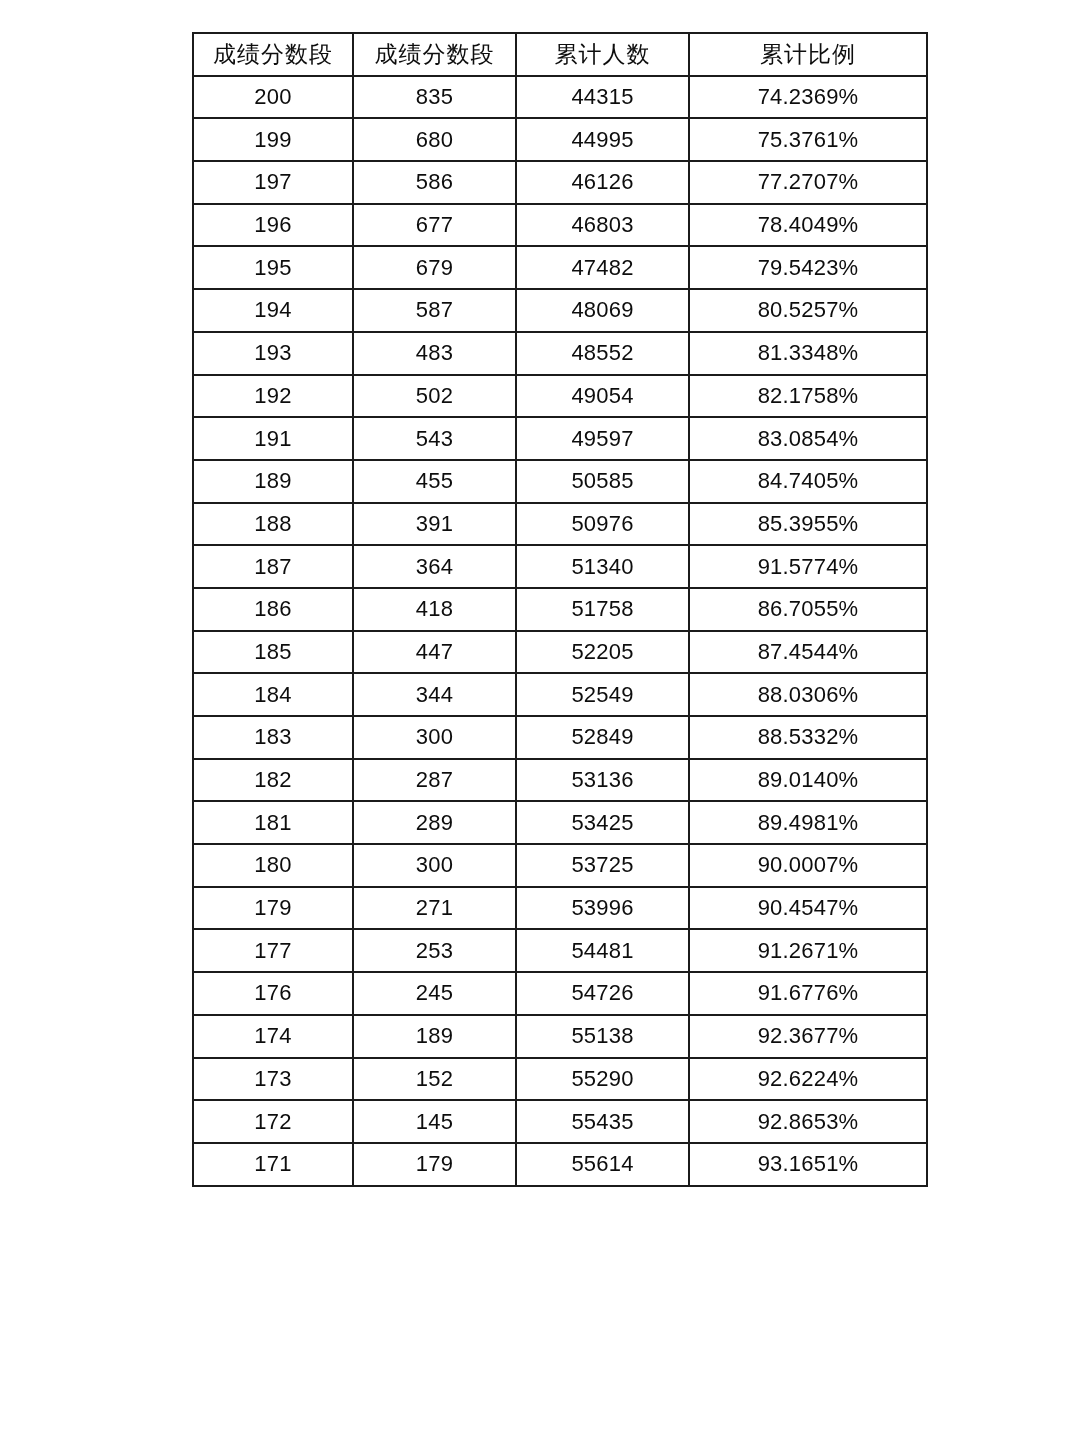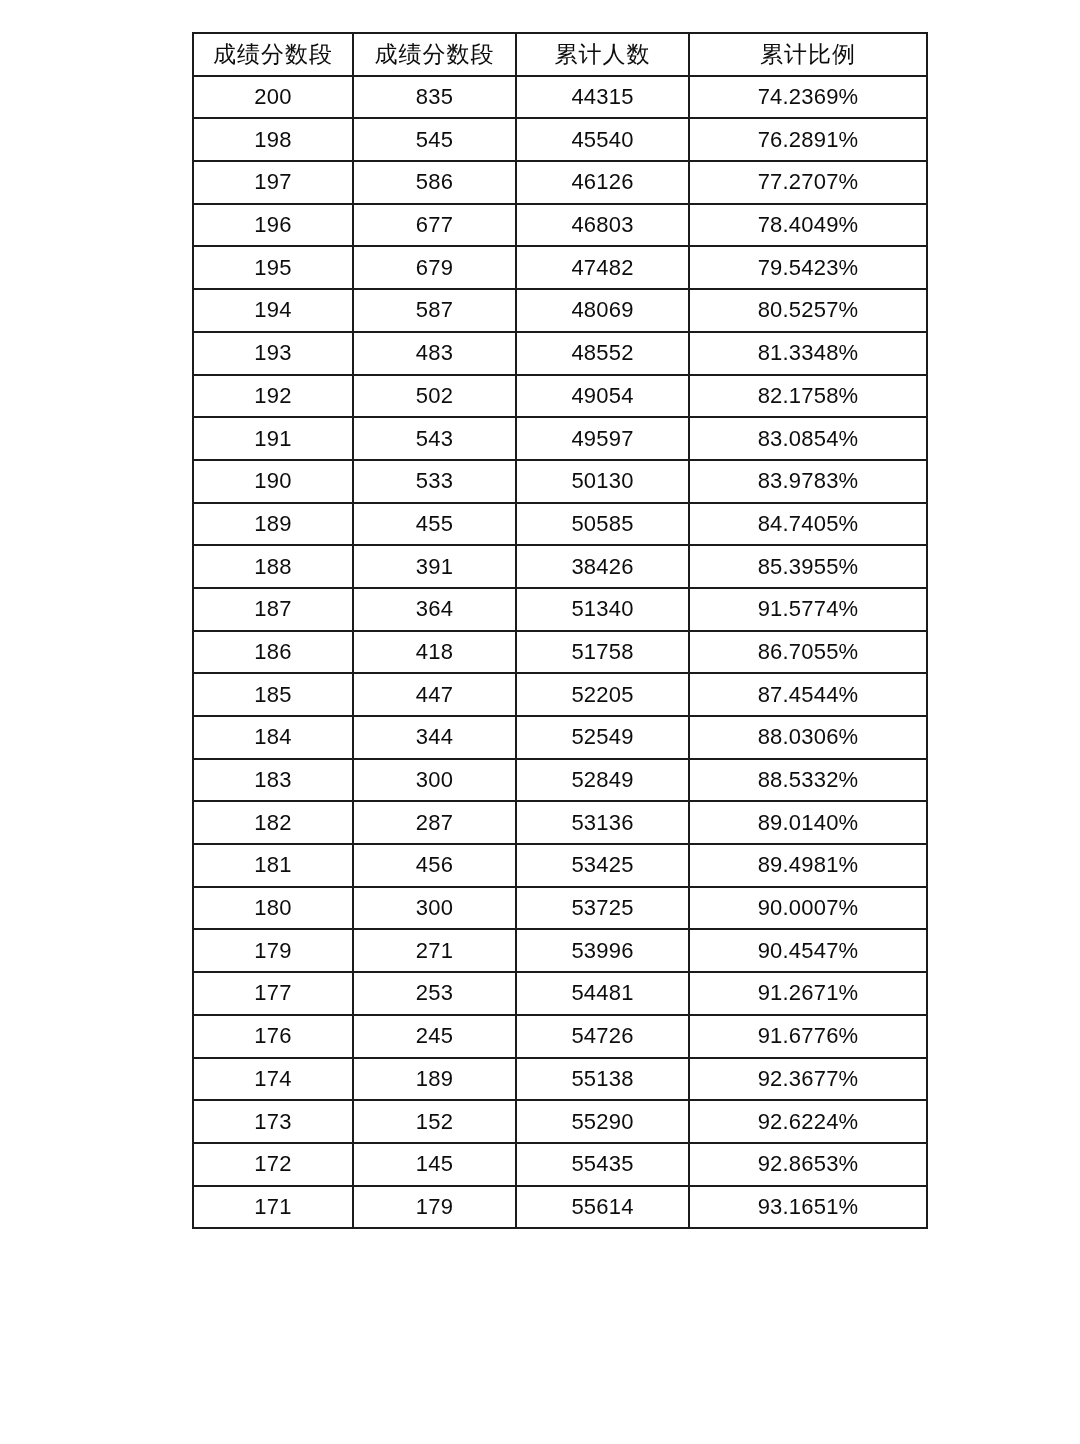--- a/index.html
+++ b/index.html
@@ -90,24 +90,24 @@
       </tr>
     </thead>
     <tbody id="score-table-body">
         <tr>
           <td>200</td>
           <td>835</td>
           <td>44315</td>
           <td>74.2369%</td>
         </tr>
         <tr>
-          <td>198</td>
-          <td>545</td>
-          <td>45540</td>
-          <td>76.2891%</td>
+          <td>199</td>
+          <td>680</td>
+          <td>44995</td>
+          <td>75.3761%</td>
         </tr>
         <tr>
           <td>197</td>
           <td>586</td>
           <td>46126</td>
           <td>77.2707%</td>
         </tr>
         <tr>
           <td>196</td>
           <td>677</td>
@@ -138,35 +138,29 @@
           <td>49054</td>
           <td>82.1758%</td>
         </tr>
         <tr>
           <td>191</td>
           <td>543</td>
           <td>49597</td>
           <td>83.0854%</td>
         </tr>
         <tr>
-          <td>190</td>
-          <td>533</td>
-          <td>50130</td>
-          <td>83.9783%</td>
-        </tr>
-        <tr>
           <td>189</td>
           <td>455</td>
           <td>50585</td>
           <td>84.7405%</td>
         </tr>
         <tr>
           <td>188</td>
           <td>391</td>
-          <td>38426</td>
+          <td>50976</td>
           <td>85.3955%</td>
         </tr>
         <tr>
           <td>187</td>
           <td>364</td>
           <td>51340</td>
           <td>91.5774%</td>
         </tr>
         <tr>
           <td>186</td>
@@ -193,21 +187,21 @@
           <td>88.5332%</td>
         </tr>
         <tr>
           <td>182</td>
           <td>287</td>
           <td>53136</td>
           <td>89.0140%</td>
         </tr>
         <tr>
           <td>181</td>
-          <td>456</td>
+          <td>289</td>
           <td>53425</td>
           <td>89.4981%</td>
         </tr>
         <tr>
           <td>180</td>
           <td>300</td>
           <td>53725</td>
           <td>90.0007%</td>
         </tr>
         <tr>

